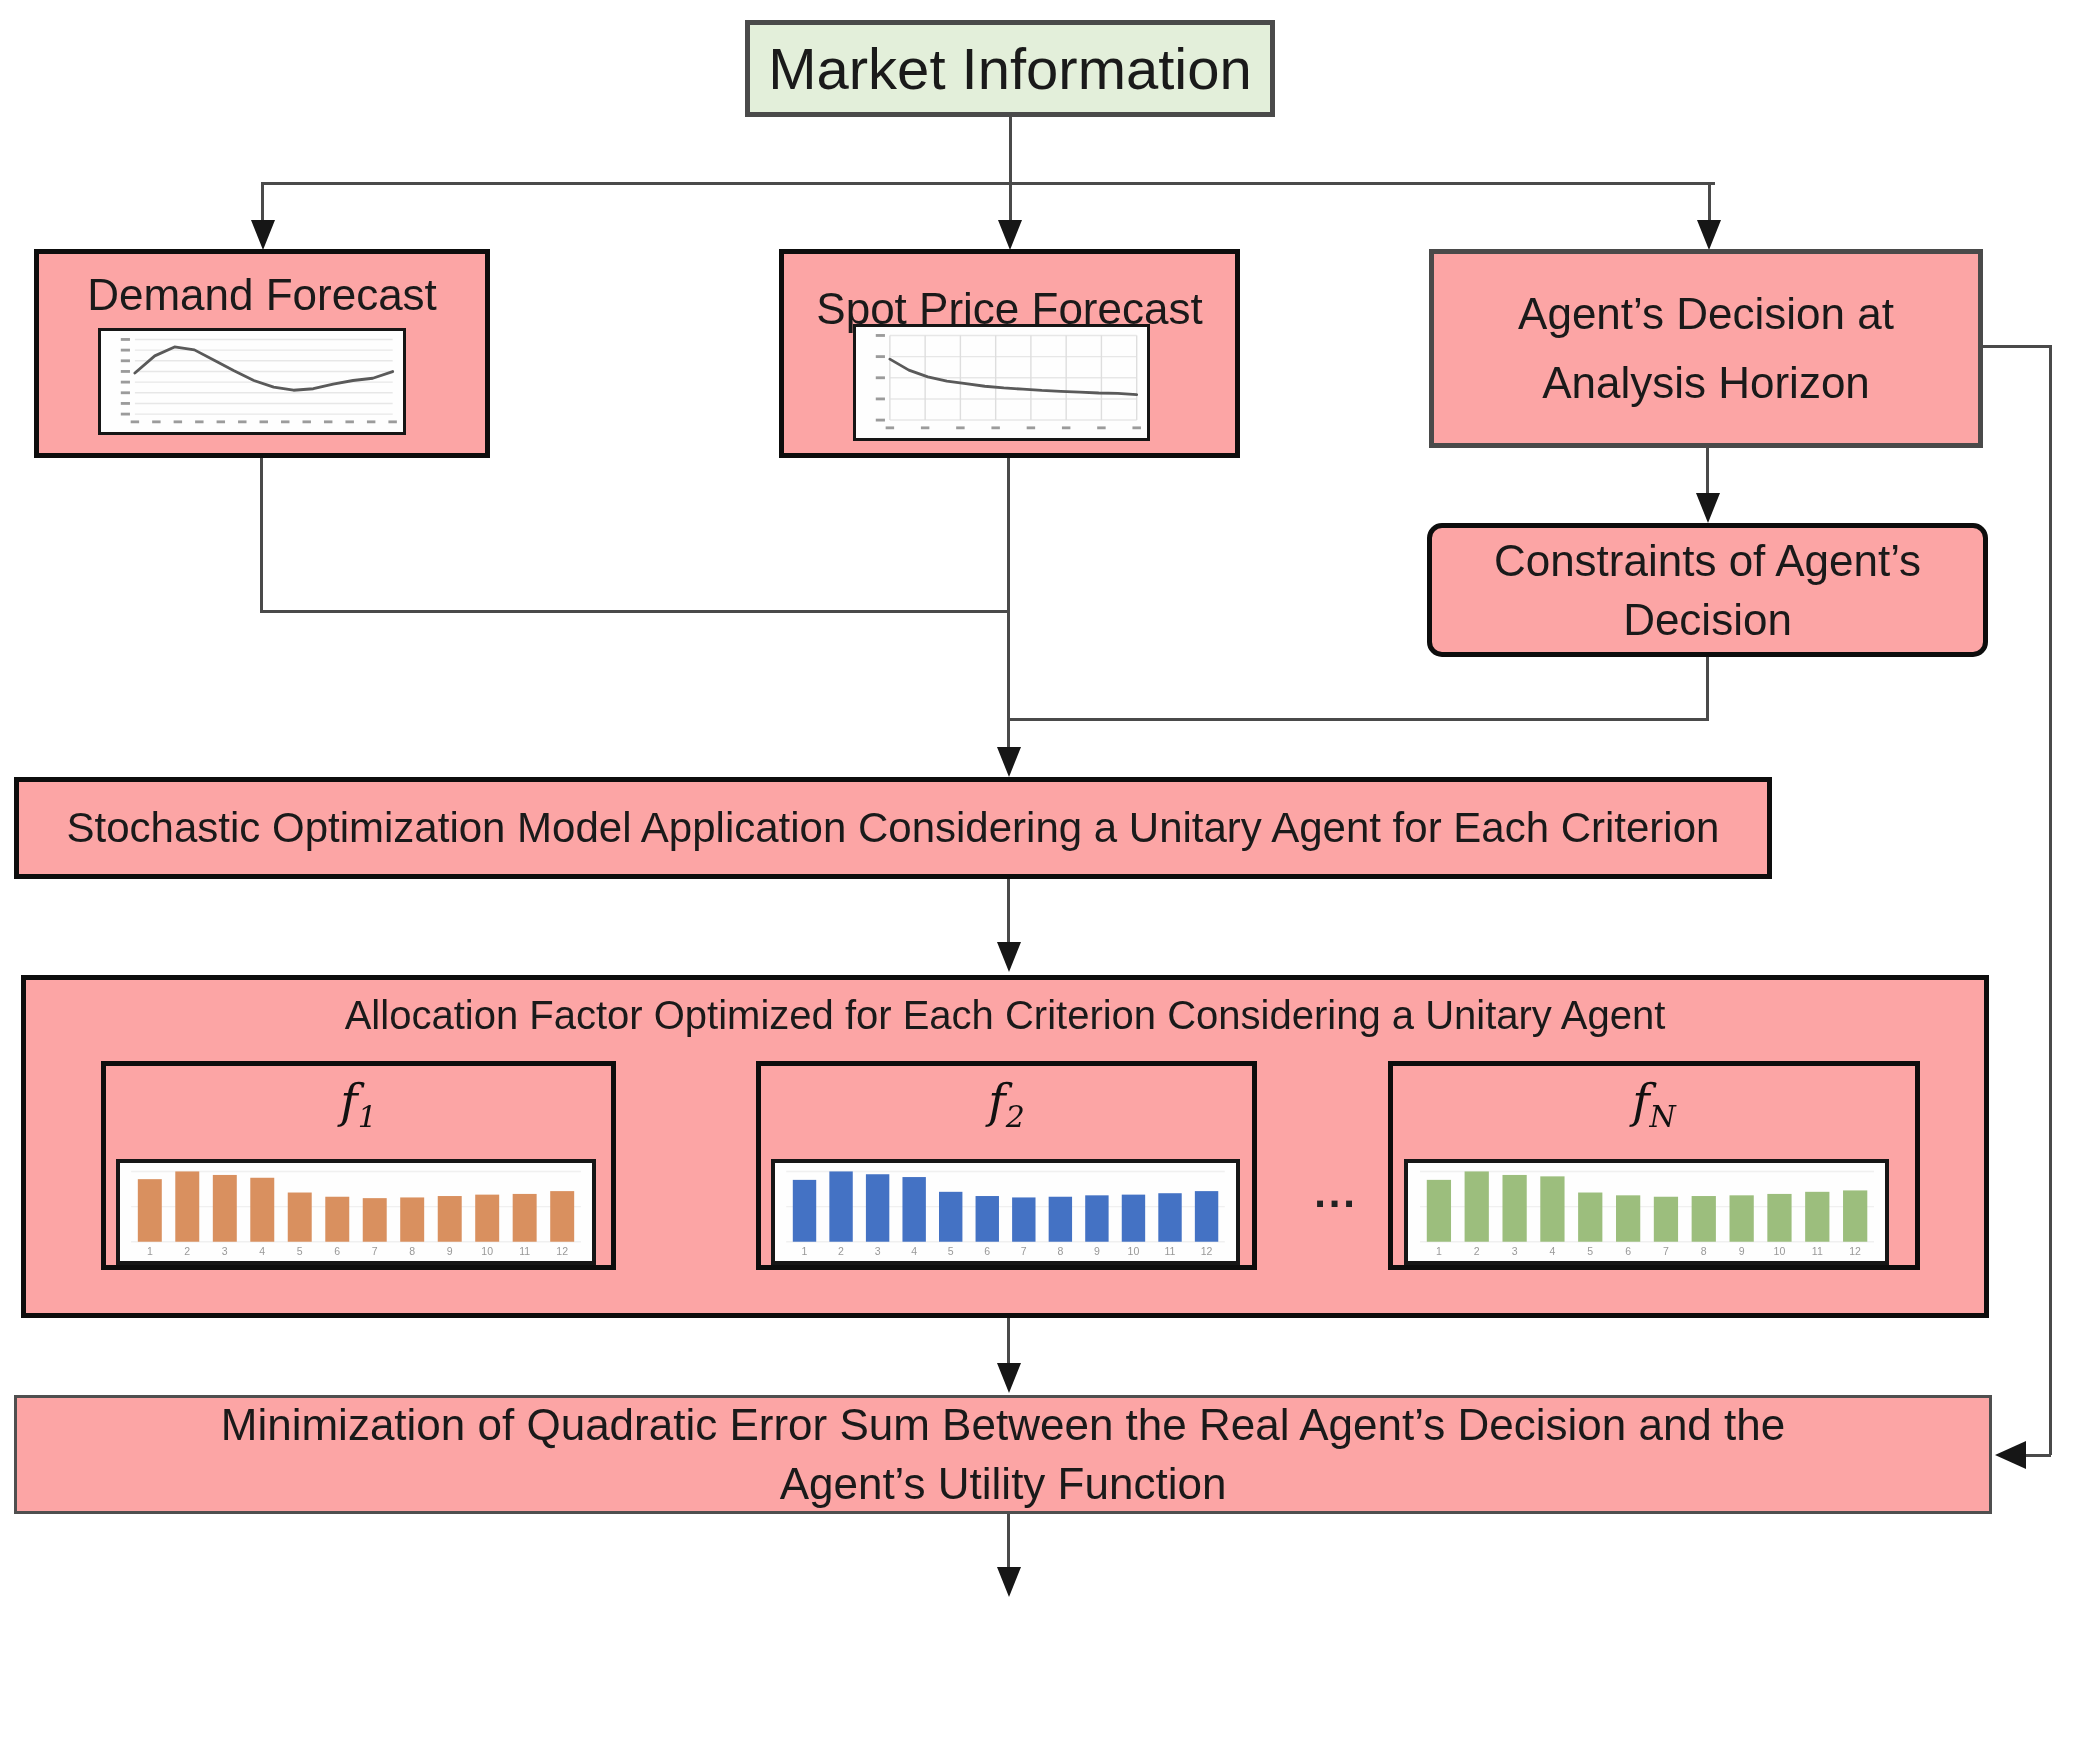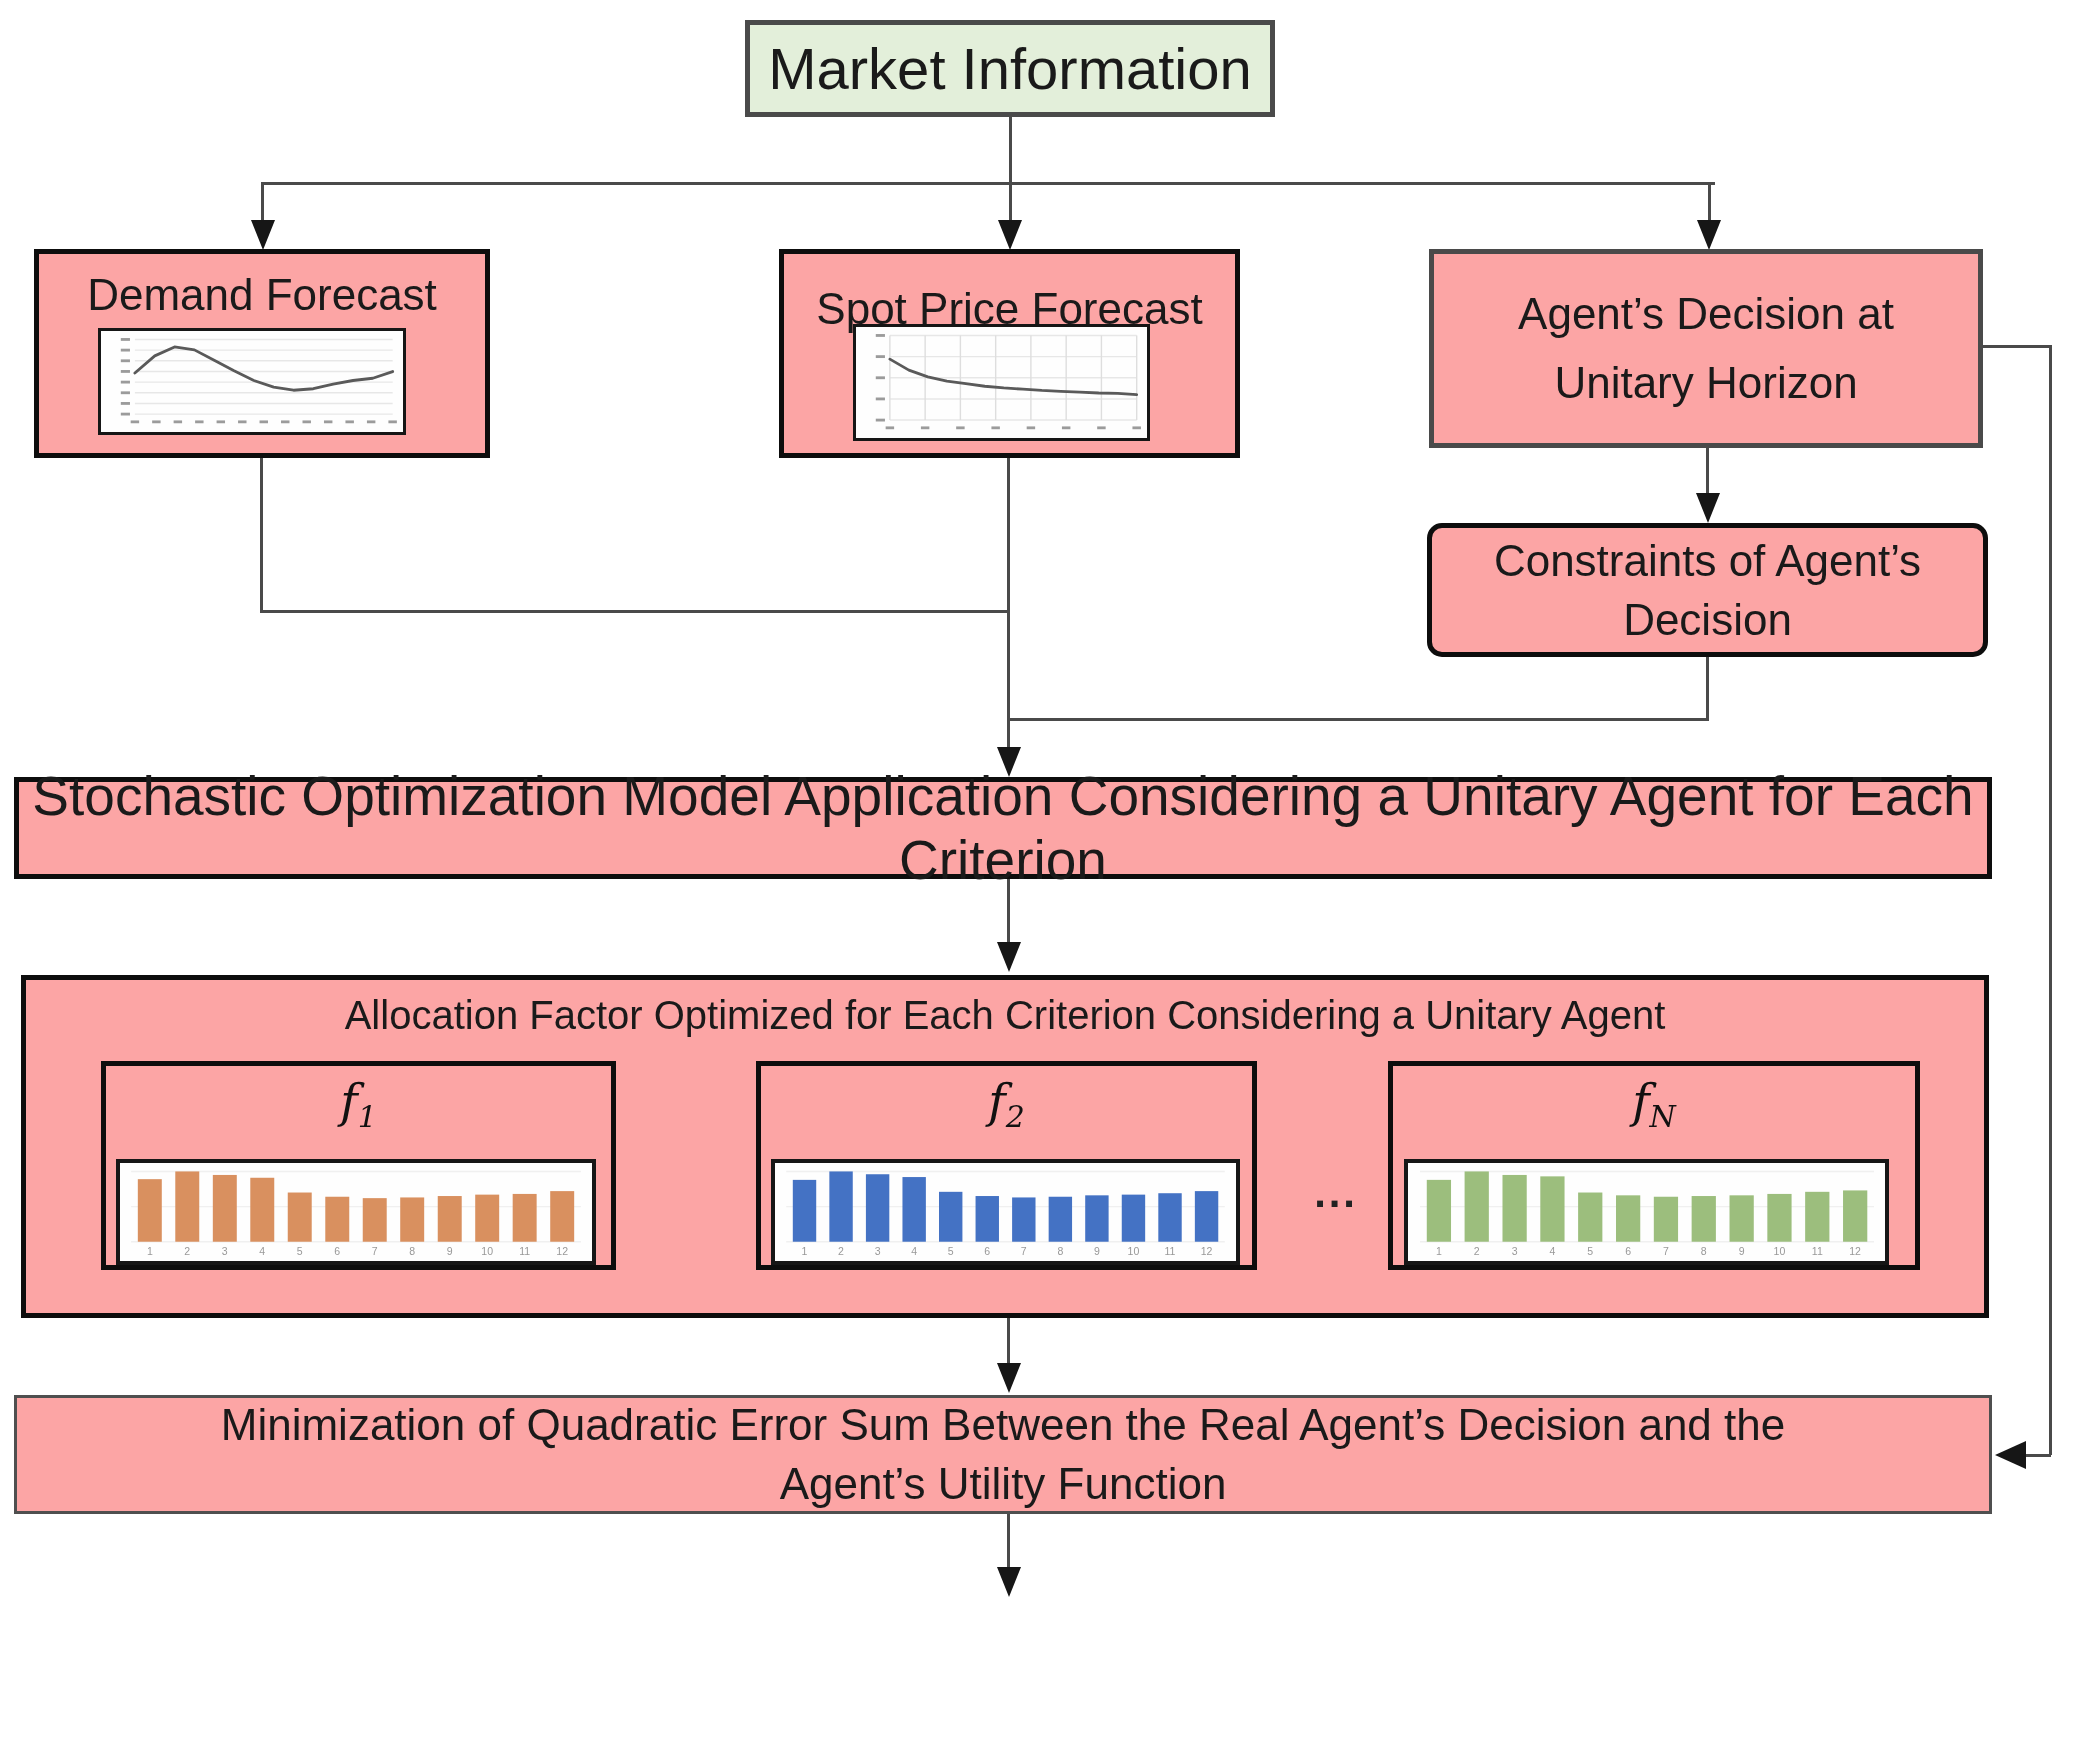--- a/index.html
+++ b/index.html
@@ -112,39 +112,39 @@
           <rect x="240" y="141" width="12" height="4" fill="#9b9b9b"></rect>
           <rect x="290" y="141" width="12" height="4" fill="#9b9b9b"></rect>
           <rect x="340" y="141" width="12" height="4" fill="#9b9b9b"></rect>
           <rect x="390" y="141" width="12" height="4" fill="#9b9b9b"></rect>
           <polyline points="46.0,45.6 72.9,61.2 99.8,70.8 126.8,76.8 153.7,80.4 180.6,84.0 207.5,86.4 234.5,88.2 261.4,90.0 288.3,91.2 315.2,92.4 342.2,93.6 369.1,94.2 396.0,96.0" fill="none" stroke="#5a5a5a" stroke-width="4" stroke-linejoin="round" stroke-linecap="round"></polyline>
         </svg></div>
   </div>
 
   <div class="box b-gray title-md two-line" style="left:1429px;top:249px;width:554px;height:199px;">
     <span>Agent’s Decision at</span>
-    <span>Unitary Horizon</span>
+    <span>Analysis Horizon</span>
   </div>
 
   <div class="ln" style="left:1706px;top:448px;width:2.8px;height:47px;"></div>
   <div class="arr-down" style="left:1696px;top:493px;"></div>
 
   <div class="box b-black title-md" style="left:1427px;top:523px;width:561px;height:134px;line-height:1.35;border-radius:15px;">
     <span>Constraints of Agent’s</span>
     <span>Decision</span>
   </div>
 
   <div class="ln" style="left:260px;top:458px;width:2.8px;height:155px;"></div>
   <div class="ln" style="left:260px;top:610px;width:750px;height:2.8px;"></div>
   <div class="ln" style="left:1007px;top:458px;width:2.8px;height:291px;"></div>
   <div class="arr-down" style="left:997px;top:747px;"></div>
   <div class="ln" style="left:1706px;top:657px;width:2.8px;height:64px;"></div>
   <div class="ln" style="left:1010px;top:718px;width:699px;height:2.8px;"></div>
 
-  <div class="box b-black" style="left:14px;top:777px;width:1978px;height:102px;font-size:55px;">
+  <div class="box b-black" style="left:14px;top:777px;width:1758px;height:102px;font-size:42px;">
     <span>Stochastic Optimization Model Application Considering a Unitary Agent for Each Criterion</span>
   </div>
 
   <div class="ln" style="left:1007px;top:879px;width:2.8px;height:64px;"></div>
   <div class="arr-down" style="left:997px;top:942px;"></div>
 
   <div class="box b-black" style="left:21px;top:975px;width:1968px;height:343px;justify-content:flex-start;padding-top:12.7px;">
     <span style="font-size:40px;">Allocation Factor Optimized for Each Criterion Considering a Unitary Agent</span>
 
     <div class="box b-black" style="left:75px;top:81px;width:515px;height:209px;justify-content:flex-start;padding-top:7px;">

